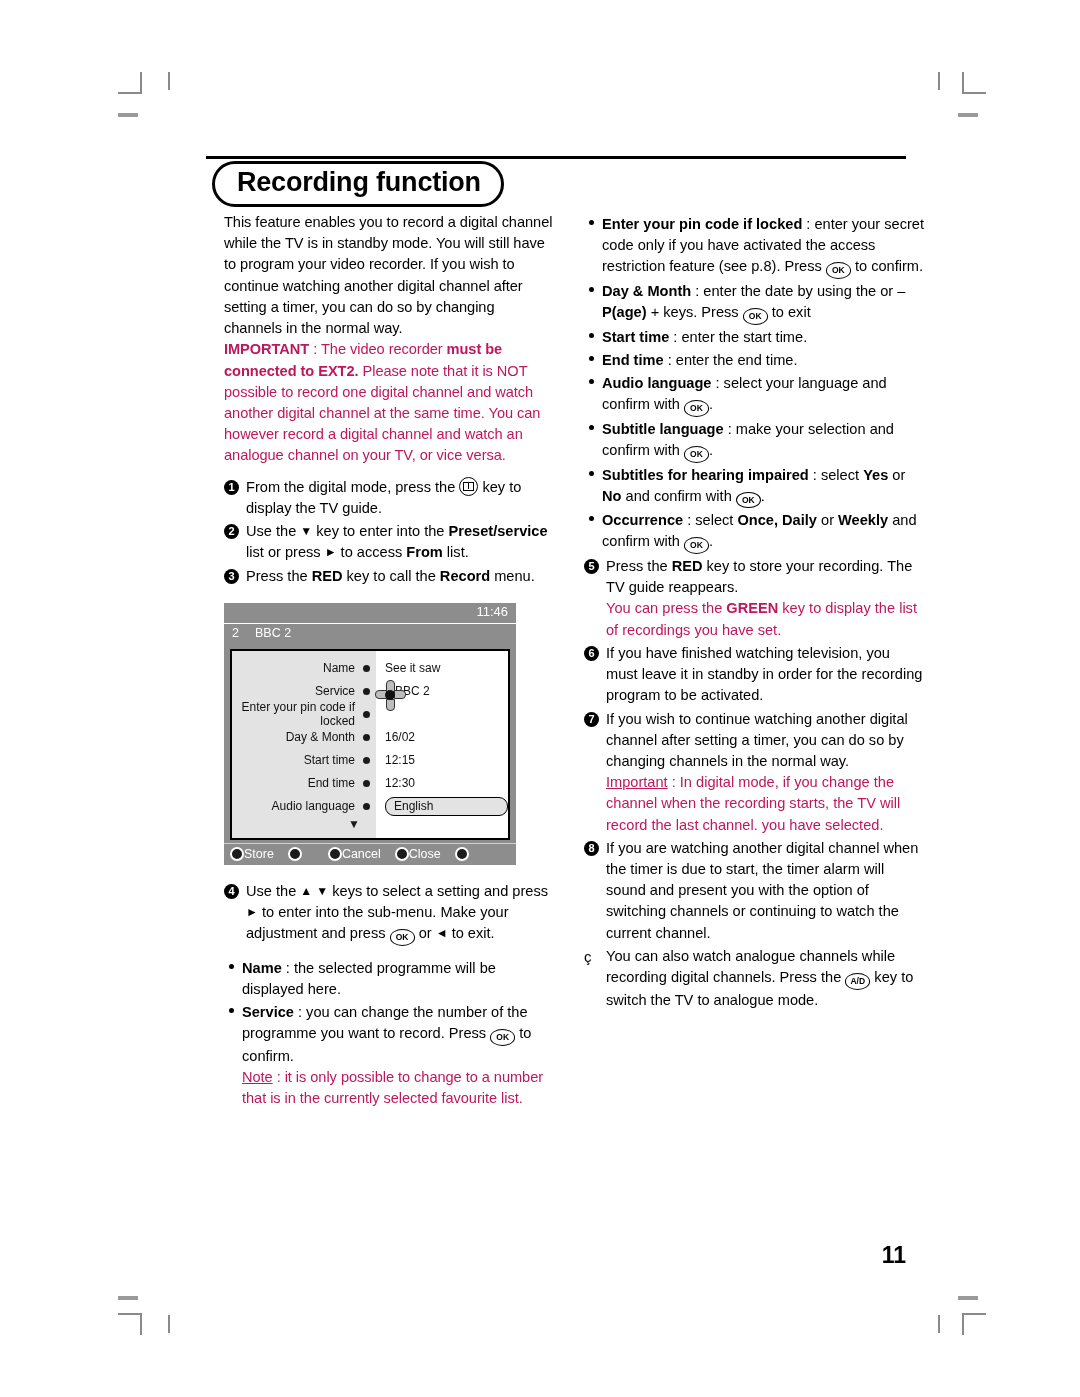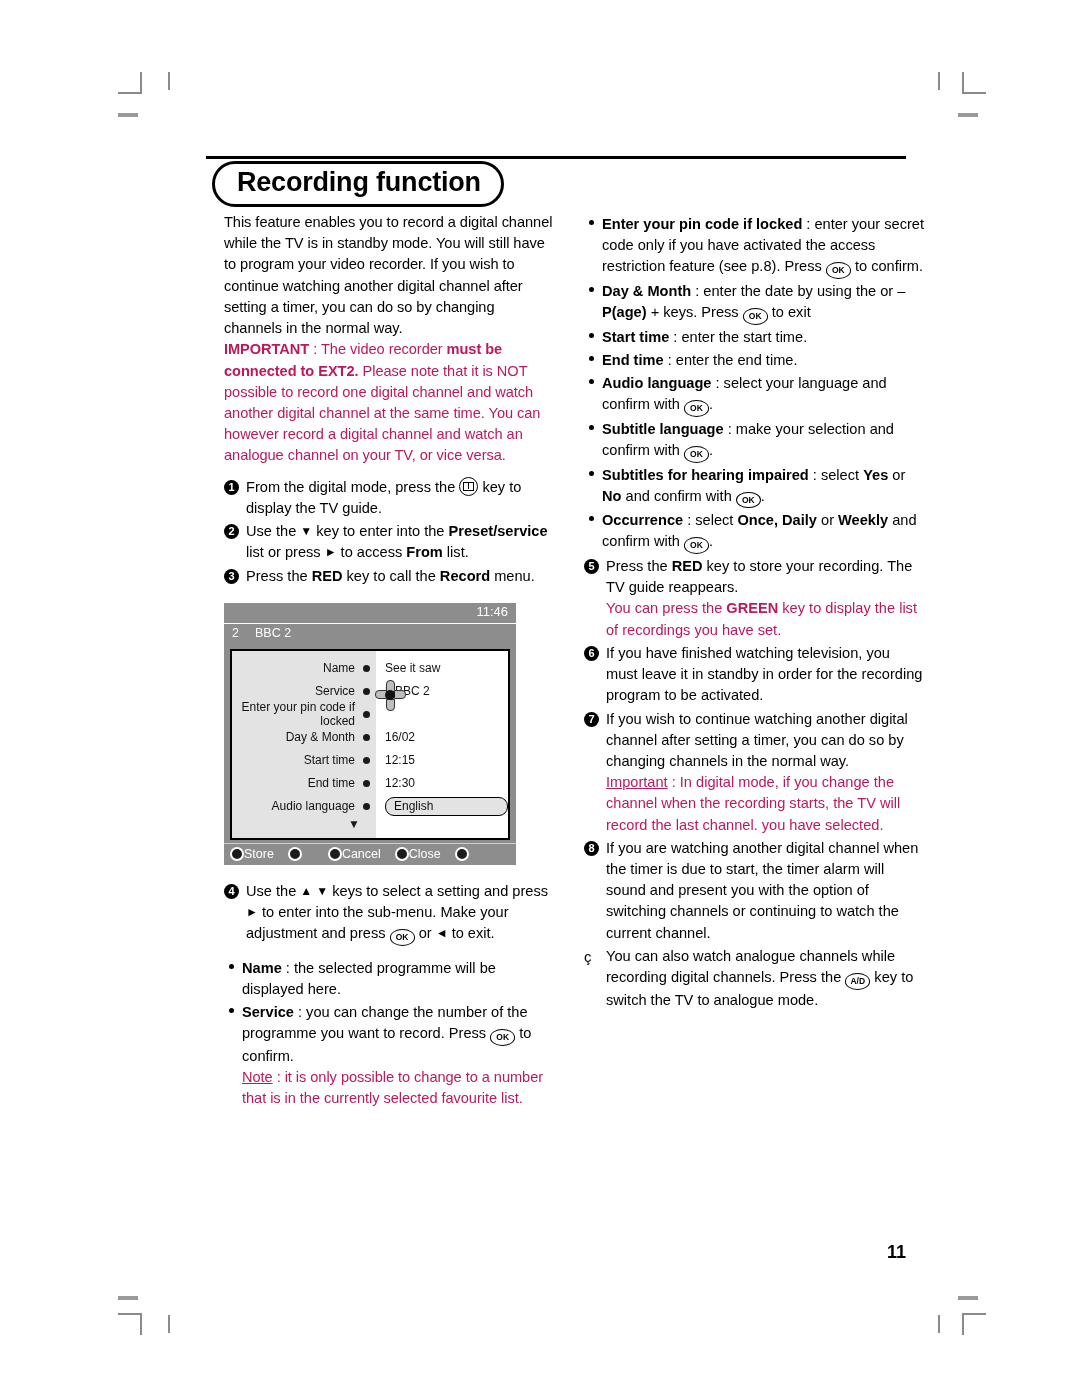--- a/index.html
+++ b/index.html
@@ -288,21 +288,21 @@
     background: #1c1c1c;
   }
   .sp14 { width: 14px; }
   .sp26 { width: 26px; }
 
   
   .pagenum {
     position: absolute;
     right: 0;
     top: 1092px;
-    font-size: 18px;
+    font-size: 23px;
     font-weight: bold;
   }
 </style>
 </head>
 <body>
 
 <div class="crop crop-h" style="left:118px;top:92px;"></div>
 <div class="crop crop-v" style="left:140px;top:72px;"></div>
 <div class="crop crop-v" style="left:168px;top:72px;height:18px;"></div>
 <div class="crop crop-dash" style="left:118px;top:113px;"></div>

